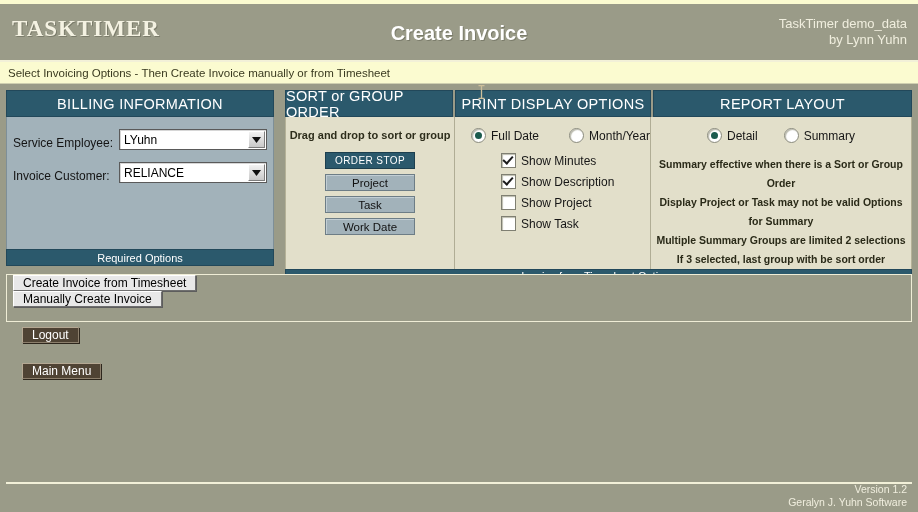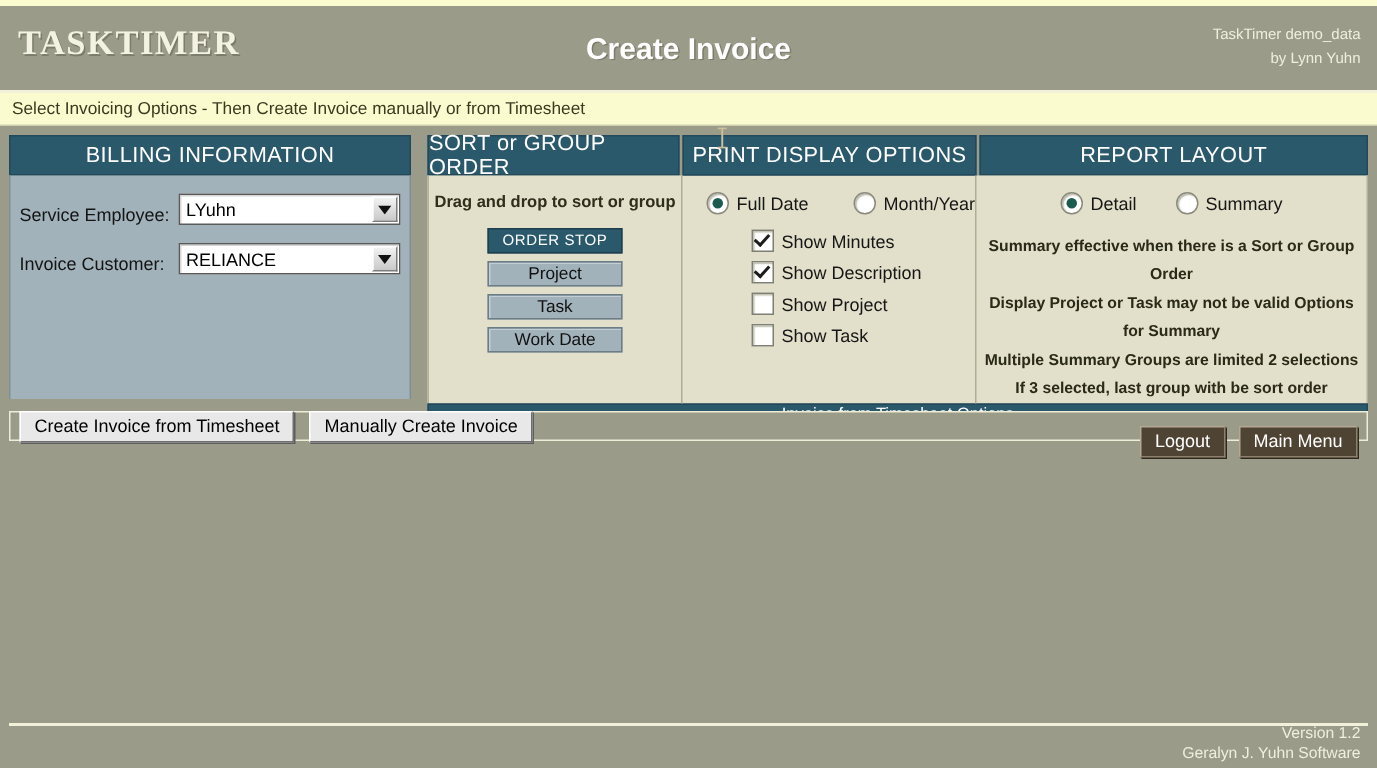--- a/index.html
+++ b/index.html
@@ -52,21 +52,21 @@
     font-size: 20px;
     font-weight: bold;
     color: #ffffff;
     text-shadow: 1px 1px 0 #7b7c6b;
   }
   .header-right {
     position: absolute;
     right: 11px;
     top: 12px;
     text-align: right;
-    font-size: 10px;
+    font-size: 13px;
     line-height: 16px;
     color: #f0eede;
   }
 
   
   .instruction-bar {
     height: 22px;
     background: #fbfbd0;
     border-bottom: 1px solid #cfcfb0;
     box-sizing: border-box;
@@ -331,28 +331,29 @@
     font-size: 10.5px;
     font-weight: bold;
     color: #2a2a18;
     line-height: 19px;
     padding: 0 4px;
   }
 
   
   .action-bar {
     margin: 8px 6px 0 6px;
-    height: 20px;
+    height: 48px;
     background: #9a9b88;
     border: 1px solid #efedd6;
     box-sizing: border-box;
     display: flex;
-    align-items: center;
+    align-items: flex-start;
     padding: 0 6px;
     position: relative;
+    flex-direction: column;
   }
   .btn {
     font-family: "Liberation Sans", sans-serif;
     font-size: 12px;
     height: 21px;
     padding: 0 9px;
     box-sizing: border-box;
     display: inline-flex;
     align-items: center;
     justify-content: center;
@@ -450,20 +451,21 @@
           <span class="select-value">RELIANCE</span>
           <span class="select-arrow">
             <svg width="9" height="6" viewBox="0 0 9 6">
                 <polygon points="0,0 9,0 4.5,6" fill="#111"></polygon>
               </svg>
           </span>
         </div>
       </div>
 
     </div>
+    <div class="panel-foot">Required Options</div>
   </div>
 
   <div class="right-group">
 
     <div class="right-heads">
       <div class="panel-head col-sort">SORT or GROUP ORDER</div>
       <div class="panel-head col-print" style="position:relative;">
         <span>PRINT DISPLAY OPTIONS</span>
         <span class="text-cursor">
           <svg width="7" height="14" viewBox="0 0 7 14">

